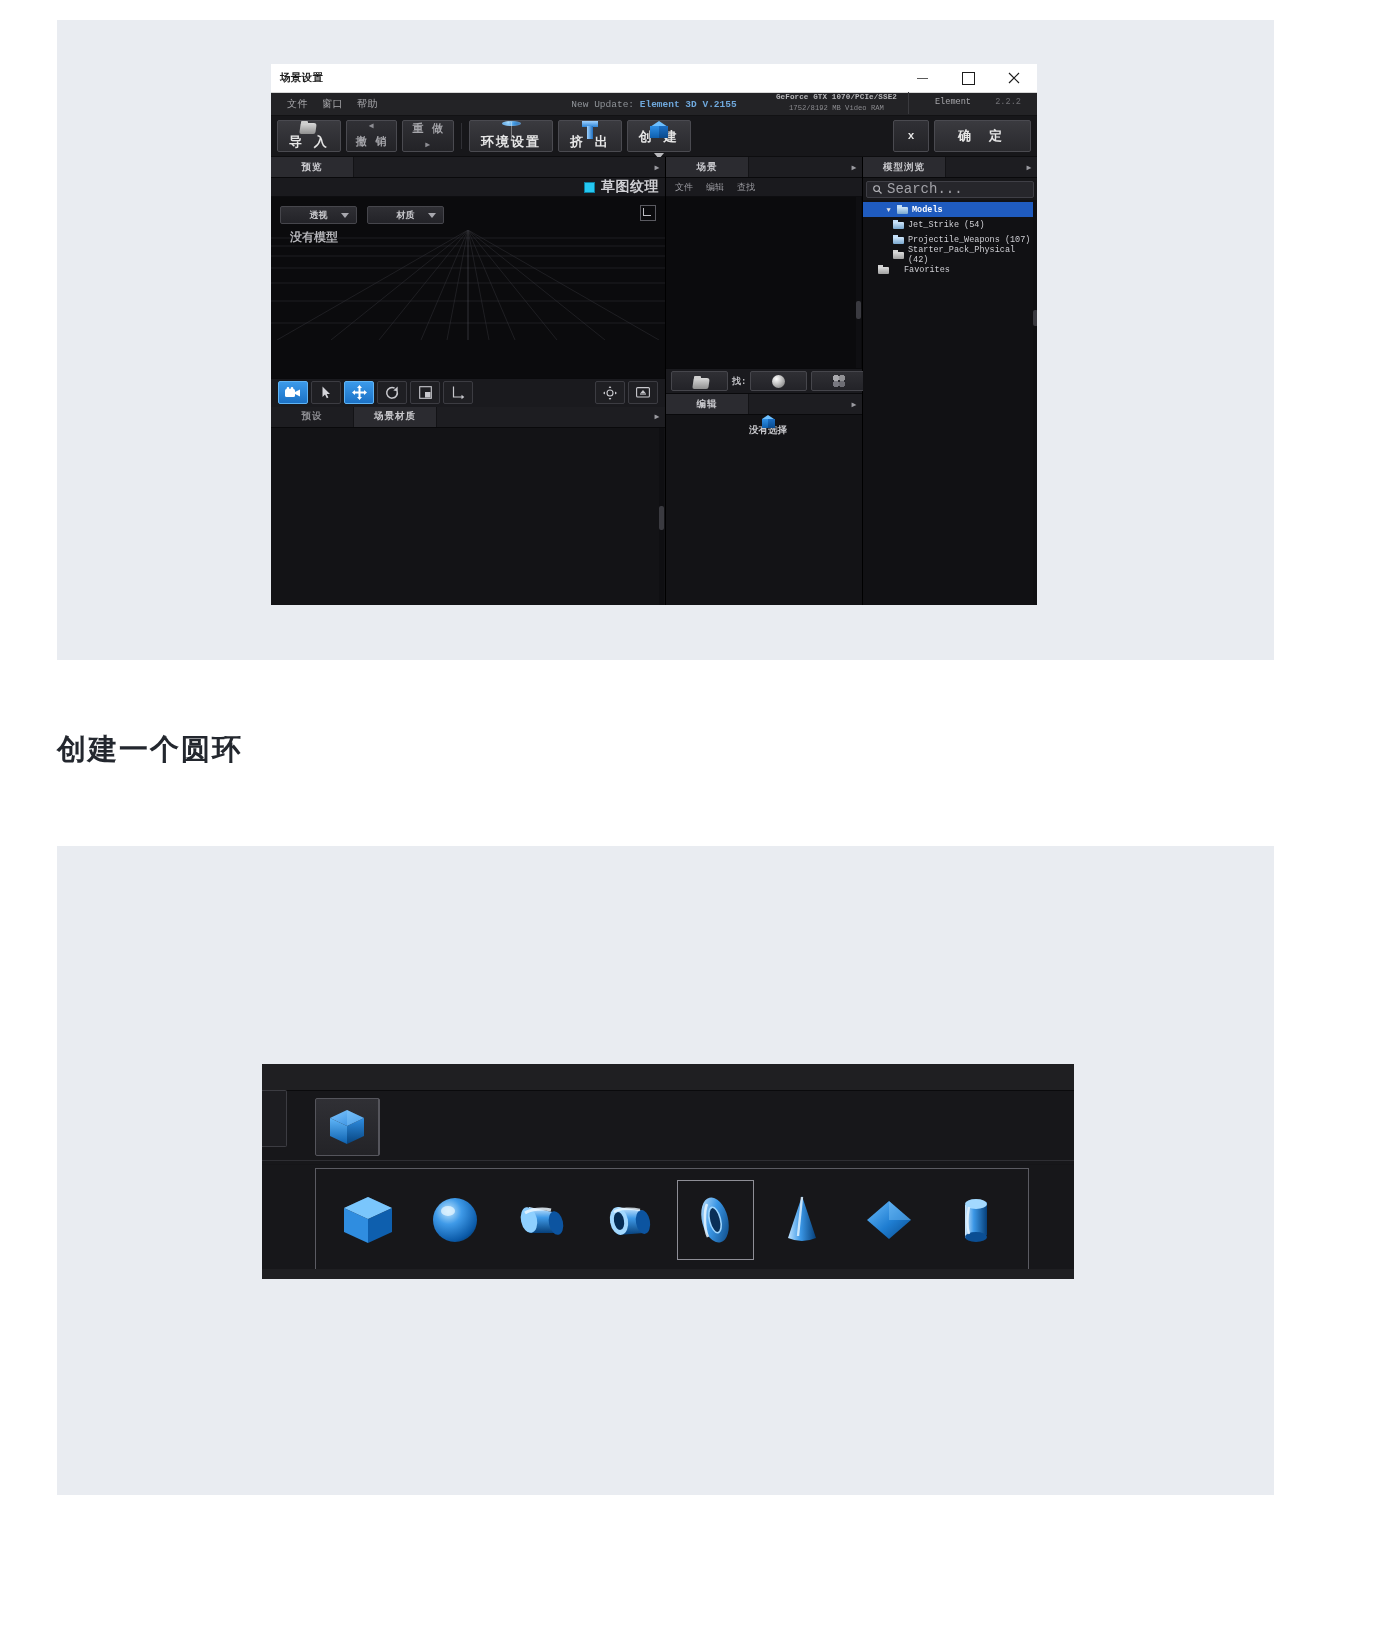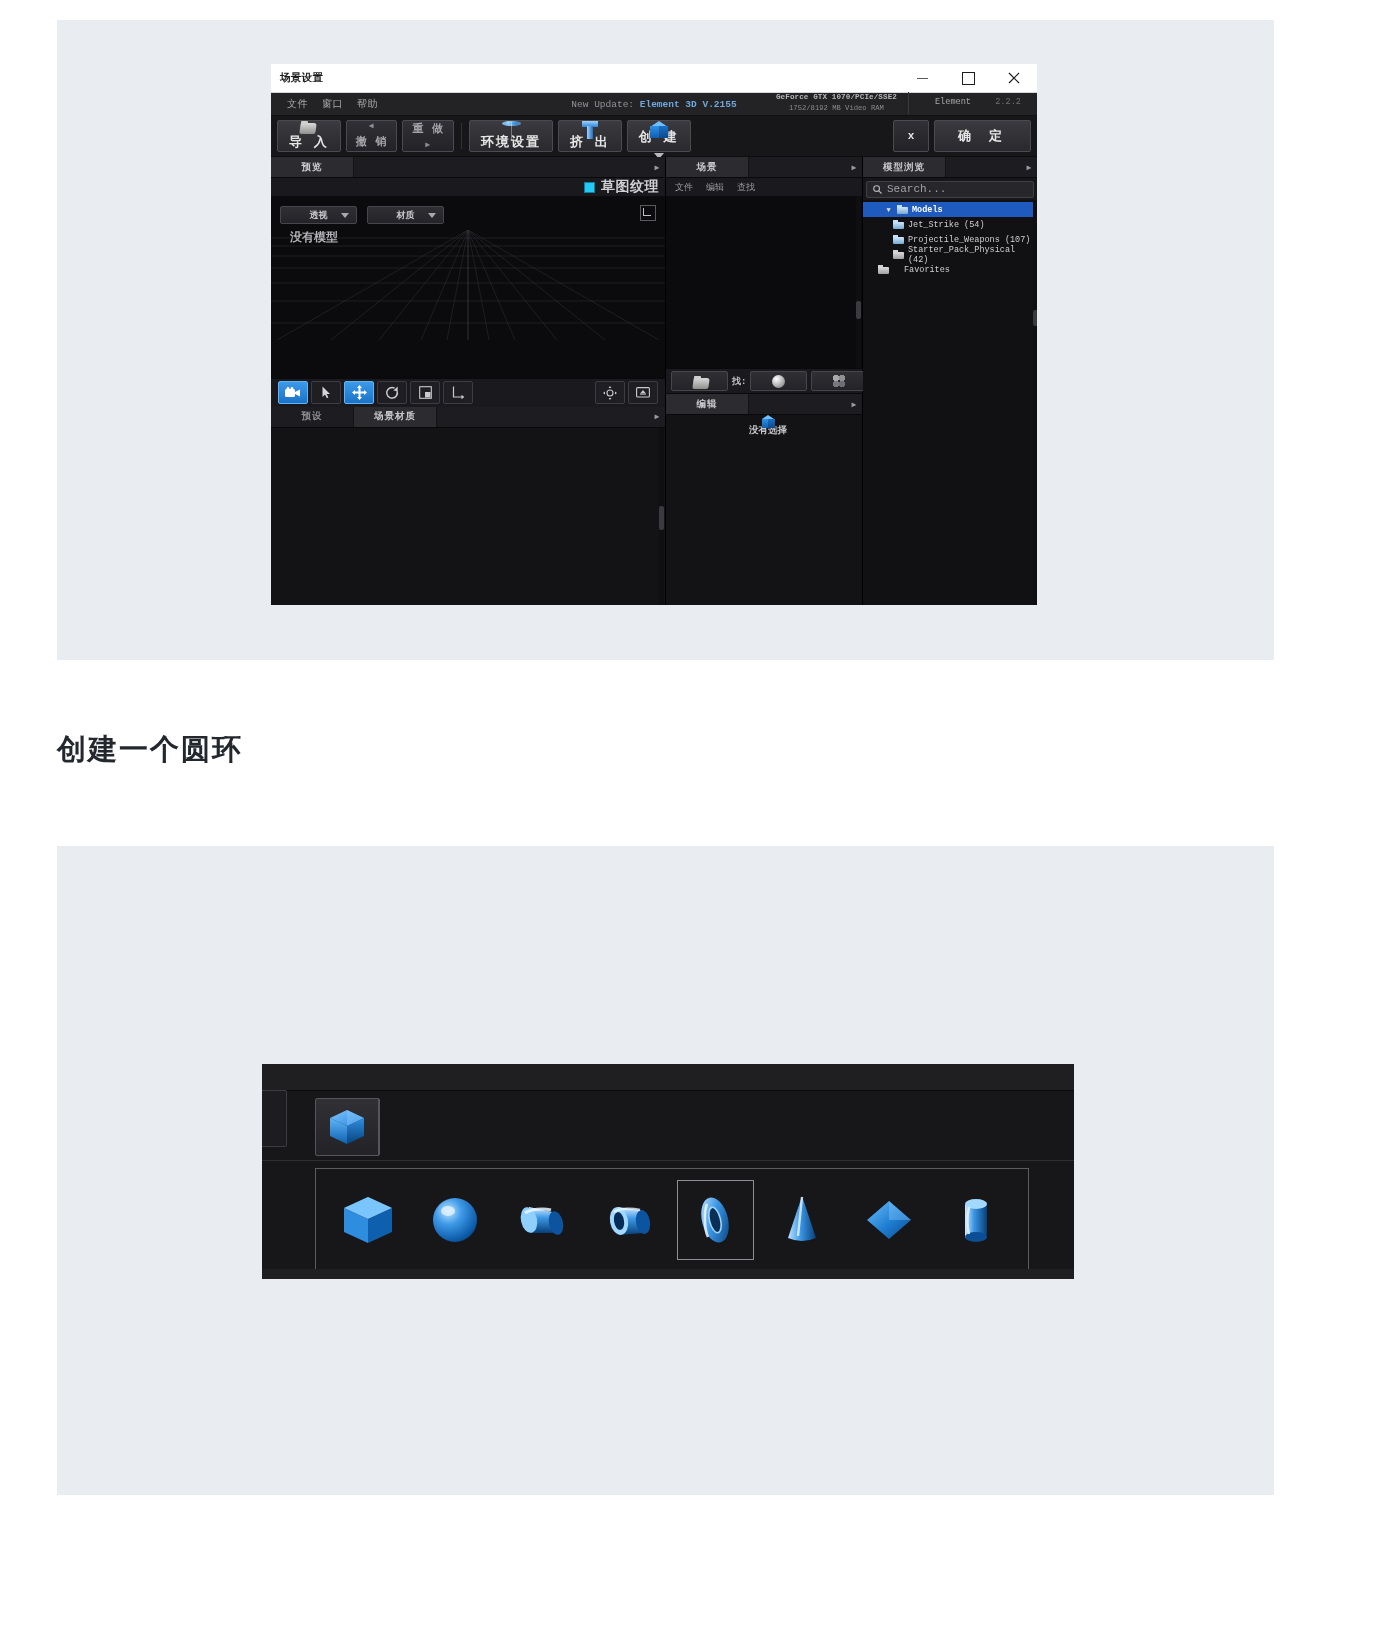--- a/index.html
+++ b/index.html
@@ -212,21 +212,21 @@
   .edit-row .lbl{font-size:9.5px;color:#c6c6ca;font-weight:bold;}
 
   
   .search-wrap{
     height:18px;background:#17171a;display:flex;align-items:center;padding:2px 3px;
   }
   .search-box{
     flex:1;height:15px;background:#26262b;border:1px solid #3f3f46;border-radius:2px;
     display:flex;align-items:center;gap:5px;padding-left:6px;
   }
-  .search-box .txt{font-size:11px;color:#a2a2a8;}
+  .search-box .txt{font-size:14px;color:#a2a2a8;}
   .tree{flex:1;background:#111114;padding-top:2px;position:relative;font-size:8.5px;}
   .tree-row{height:15px;display:flex;align-items:center;gap:4px;padding-left:21px;color:#cfcfd4;}
   .tree-row.sel{background:#1f5bbf;color:#fff;font-weight:bold;}
   .tree-row.child{padding-left:30px;}
   .tw{width:9px;text-align:center;font-size:7px;color:#e3e3e6;}
   .fldr{width:11px;height:9px;position:relative;flex:0 0 auto;}
   .fldr::before{content:"";position:absolute;left:0;top:1.5px;width:11px;height:7.5px;
     background:linear-gradient(#dcdcdc,#a0a0a0);border-radius:0 1px 1px 1px;}
   .fldr::after{content:"";position:absolute;left:0;top:0;width:5px;height:2px;background:#d2d2d2;}
   .fldr.blue::before{background:linear-gradient(#cfe6fb,#7aa8cf);}

